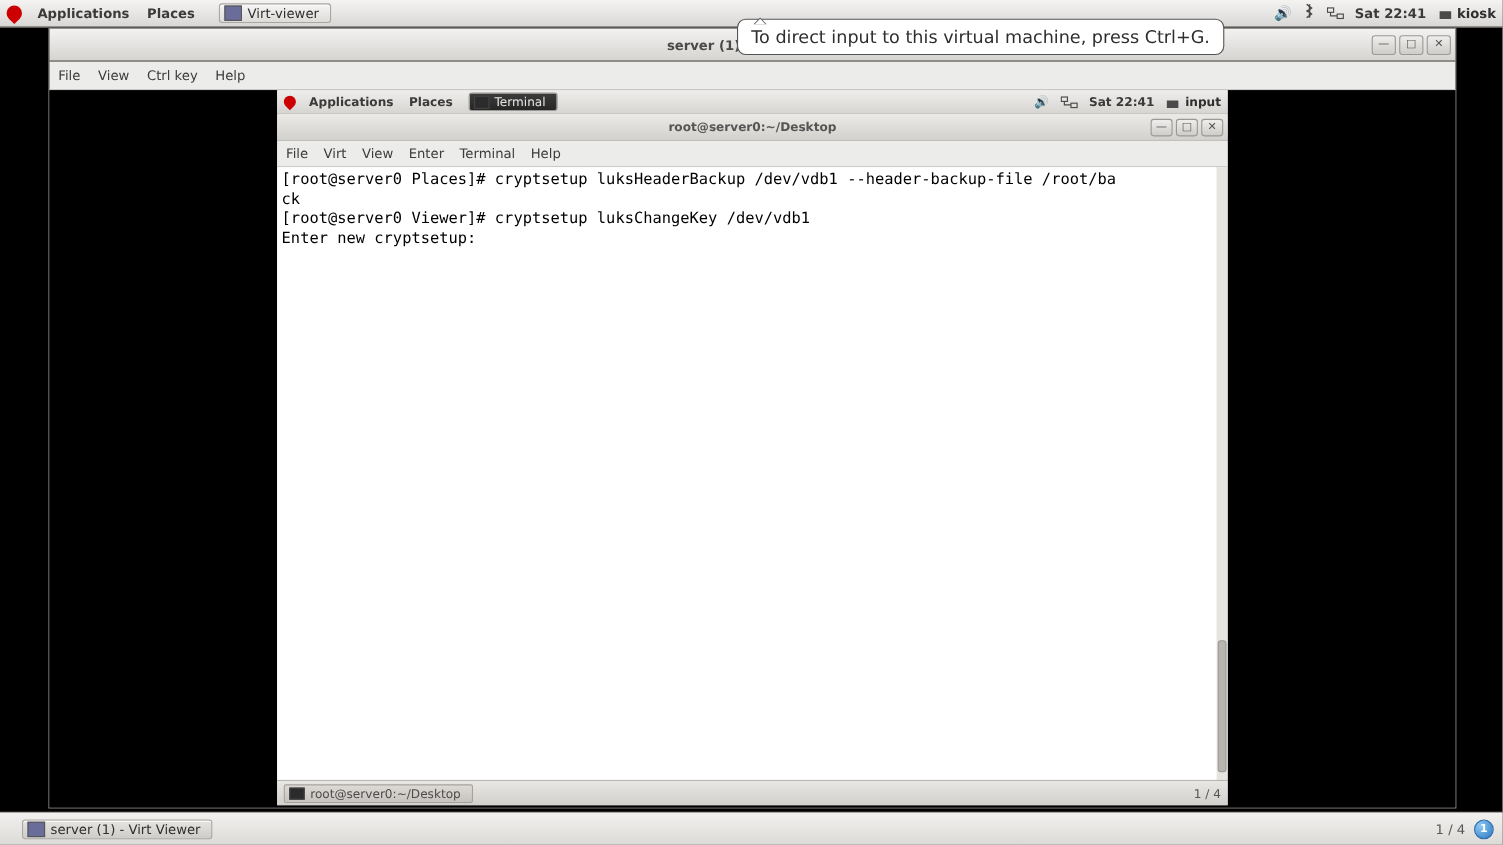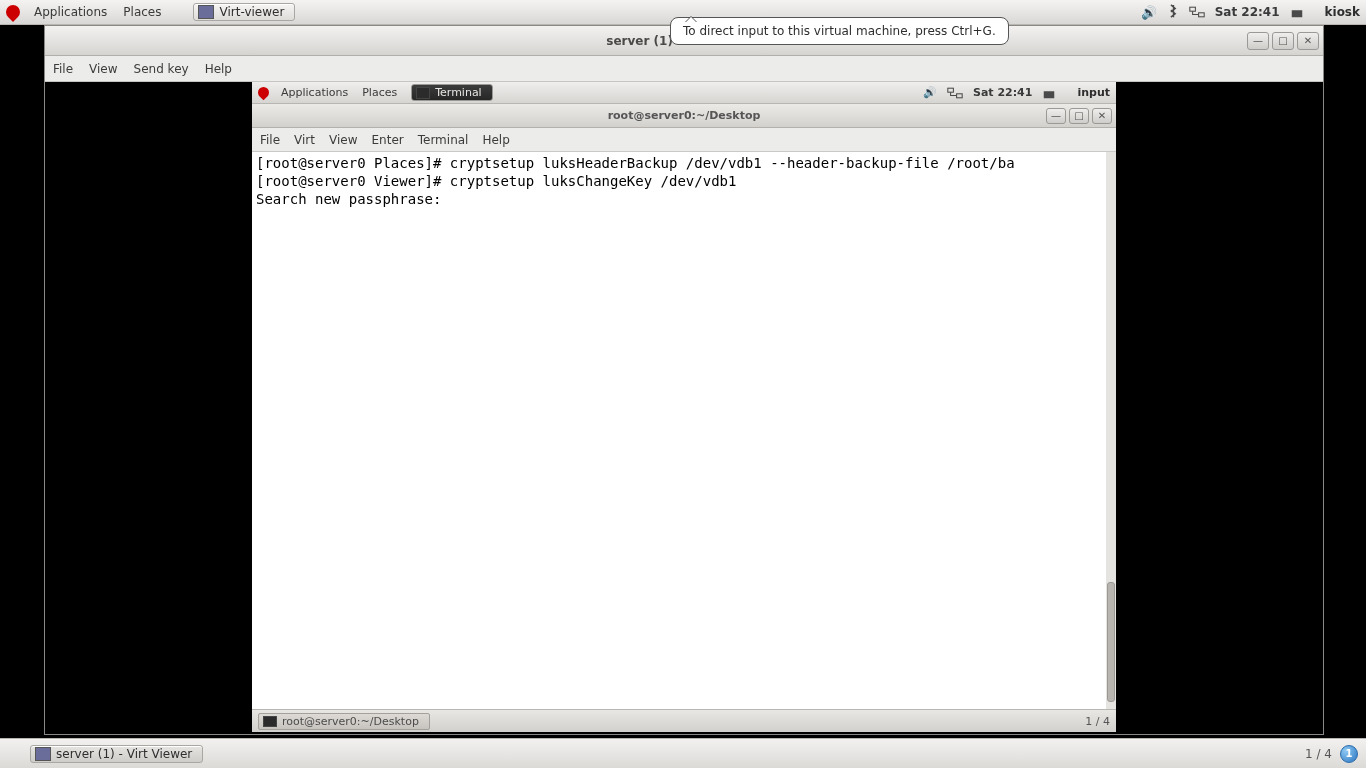--- a/index.html
+++ b/index.html
@@ -4,38 +4,38 @@
 <style>
   * { margin:0; padding:0; box-sizing:border-box; }
   body { width:1366px; height:768px; background:#000; font-family:"DejaVu Sans","Liberation Sans",sans-serif; font-size:12px; overflow:hidden; position:relative; color:#2e2e2e; }
   
   .host-topbar { position:absolute; top:0; left:0; right:0; height:25px;
     background:linear-gradient(to bottom,#f4f3f2 0%,#e7e6e5 50%,#d9d7d5 100%);
     border-bottom:1px solid #b9b6b2; display:flex; align-items:center; padding:0 6px; }
   .host-topbar .left { display:flex; align-items:center; gap:4px; }
   .host-topbar .right { margin-left:auto; display:flex; align-items:center; gap:10px; }
   .rh-icon { display:inline-block; width:14px; height:14px; background:#c00; border-radius:50% 50% 50% 0; transform:rotate(-45deg); margin-right:4px; }
-  .panel-btn { padding:2px 6px; font-weight:normal; color:#3a3a3a; cursor:pointer; }
-  .task-tab { display:flex; align-items:center; padding:1px 10px 1px 4px; border:1px solid #a9a7a3; background:linear-gradient(#f6f5f4,#dedcd9); border-radius:3px; margin-left:22px; box-shadow:inset 0 1px 0 #fff; }
+  .panel-btn { padding:2px 6px; font-weight:bold; color:#3a3a3a; cursor:pointer; }
+  .task-tab { display:flex; align-items:center; padding:1px 10px 1px 4px; border:1px solid #a9a7a3; background:linear-gradient(#f6f5f4,#dedcd9); border-radius:3px; margin-left:12px; box-shadow:inset 0 1px 0 #fff; }
   .task-tab .thumb { width:16px; height:14px; background:#6a6d9a; border:1px solid #555; margin-right:5px; }
   .sys-icon { font-size:13px; color:#4a4a4a; }
   .clock { font-weight:bold; color:#3a3a3a; }
-  .user-ind { display:flex; align-items:flex-start; gap:21px; font-weight:bold; }
+  .user-ind { display:flex; align-items:flex-start; gap:4px; font-weight:bold; }
   .user-ind svg { width:14px; height:14px; }
   
   .virt-window { position:absolute; top:25px; left:44px; width:1280px; height:710px; background:#000; border:1px solid #8a8884; }
   .virt-titlebar { height:30px; background:linear-gradient(#f3f2f1,#d6d4d1); border-bottom:1px solid #b2afab; display:flex; align-items:center; position:relative; }
   .virt-titlebar .title { position:absolute; left:0; right:0; text-align:center; font-weight:bold; color:#4a4947; }
   .win-controls { margin-left:auto; display:flex; gap:3px; padding-right:4px; z-index:2; }
   .win-btn { width:22px; height:18px; background:linear-gradient(#efeeec,#cfcdca); border:1px solid #9b9995; border-radius:3px; display:flex; align-items:center; justify-content:center; color:#555; font-size:10px; }
   .virt-menubar { height:26px; background:#ececea; border-bottom:1px solid #c7c5c2; display:flex; align-items:center; padding:0 8px; gap:16px; color:#3c3c3c; }
   .virt-menubar span { cursor:pointer; }
   .virt-content { position:absolute; top:56px; left:0; right:0; bottom:0; background:#000; }
   
-  .tooltip-bubble { position:absolute; top:17px; left:670px; background:#fff; border:1px solid #555; border-radius:8px; padding:6px 12px; font-size:12px; z-index:20; }
+  .tooltip-bubble { position:absolute; top:17px; left:670px; background:#fff; border:1px solid #555; border-radius:8px; padding:6px 12px; font-size:16px; z-index:20; }
   .tooltip-bubble::before { content:""; position:absolute; top:-8px; left:14px; border:6px solid transparent; border-bottom-color:#555; }
   .tooltip-bubble::after { content:""; position:absolute; top:-6px; left:15px; border:5px solid transparent; border-bottom-color:#fff; }
   
   .guest { position:absolute; top:0; left:207px; width:864px; height:650px; background:#fff; }
   .guest-topbar { height:22px; background:linear-gradient(#efeeec,#d7d5d2); border-bottom:1px solid #b8b6b2; display:flex; align-items:center; padding:0 6px; font-size:11px; }
   .guest-topbar .left { display:flex; align-items:center; gap:2px; }
   .guest-topbar .right { margin-left:auto; display:flex; align-items:center; gap:10px; }
   .guest-task-tab { display:flex; align-items:center; padding:1px 10px 1px 4px; border:1px solid #9a9894; background:linear-gradient(#3c3c3c,#262626); border-radius:3px; margin-left:6px; }
   .guest-task-tab .thumb { width:14px; height:12px; background:#2b2b2b; border:1px solid #444; margin-right:5px; }
   .guest-task-tab span { color:#e8e6e3; }
@@ -107,21 +107,21 @@
     <span class="title">server (1) - Virt Viewer</span>
     <div class="win-controls">
       <div class="win-btn">—</div>
       <div class="win-btn">□</div>
       <div class="win-btn">✕</div>
     </div>
   </div>
   <div class="virt-menubar">
     <span>File</span>
     <span>View</span>
-    <span>Send key</span>
+    <span>Ctrl key</span>
     <span>Help</span>
   </div>
 
   <div class="virt-content">
 
     <div class="guest">
       <div class="guest-topbar">
         <div class="left">
           <span class="rh-icon" style="width:11px;height:11px"></span>
           <span class="panel-btn" style="font-size:11px">Applications</span>
@@ -160,21 +160,21 @@
           </div>
         </div>
         <div class="term-menubar">
           <span>File</span>
           <span>Virt</span>
           <span>View</span>
           <span>Enter</span>
           <span>Terminal</span>
           <span>Help</span>
         </div>
-        <div class="term-body" id="term-body"><div>[root@server0 Places]# cryptsetup luksHeaderBackup /dev/vdb1 --header-backup-file /root/ba</div><div>[root@server0 Viewer]# cryptsetup luksChangeKey /dev/vdb1</div><div>Search new passphrase: </div></div>
+        <div class="term-body" id="term-body"><div>[root@server0 Places]# cryptsetup luksHeaderBackup /dev/vdb1 --header-backup-file /root/ba</div><div>ck</div><div>[root@server0 Viewer]# cryptsetup luksChangeKey /dev/vdb1</div><div>Enter new cryptsetup: </div></div>
         <div class="term-scrollbar">
           <div class="thumb"></div>
         </div>
       </div>
 
       <div class="guest-bot">
         <div class="task">
           <span class="thumb"></span>
           <span>root@server0:~/Desktop</span>
         </div>

